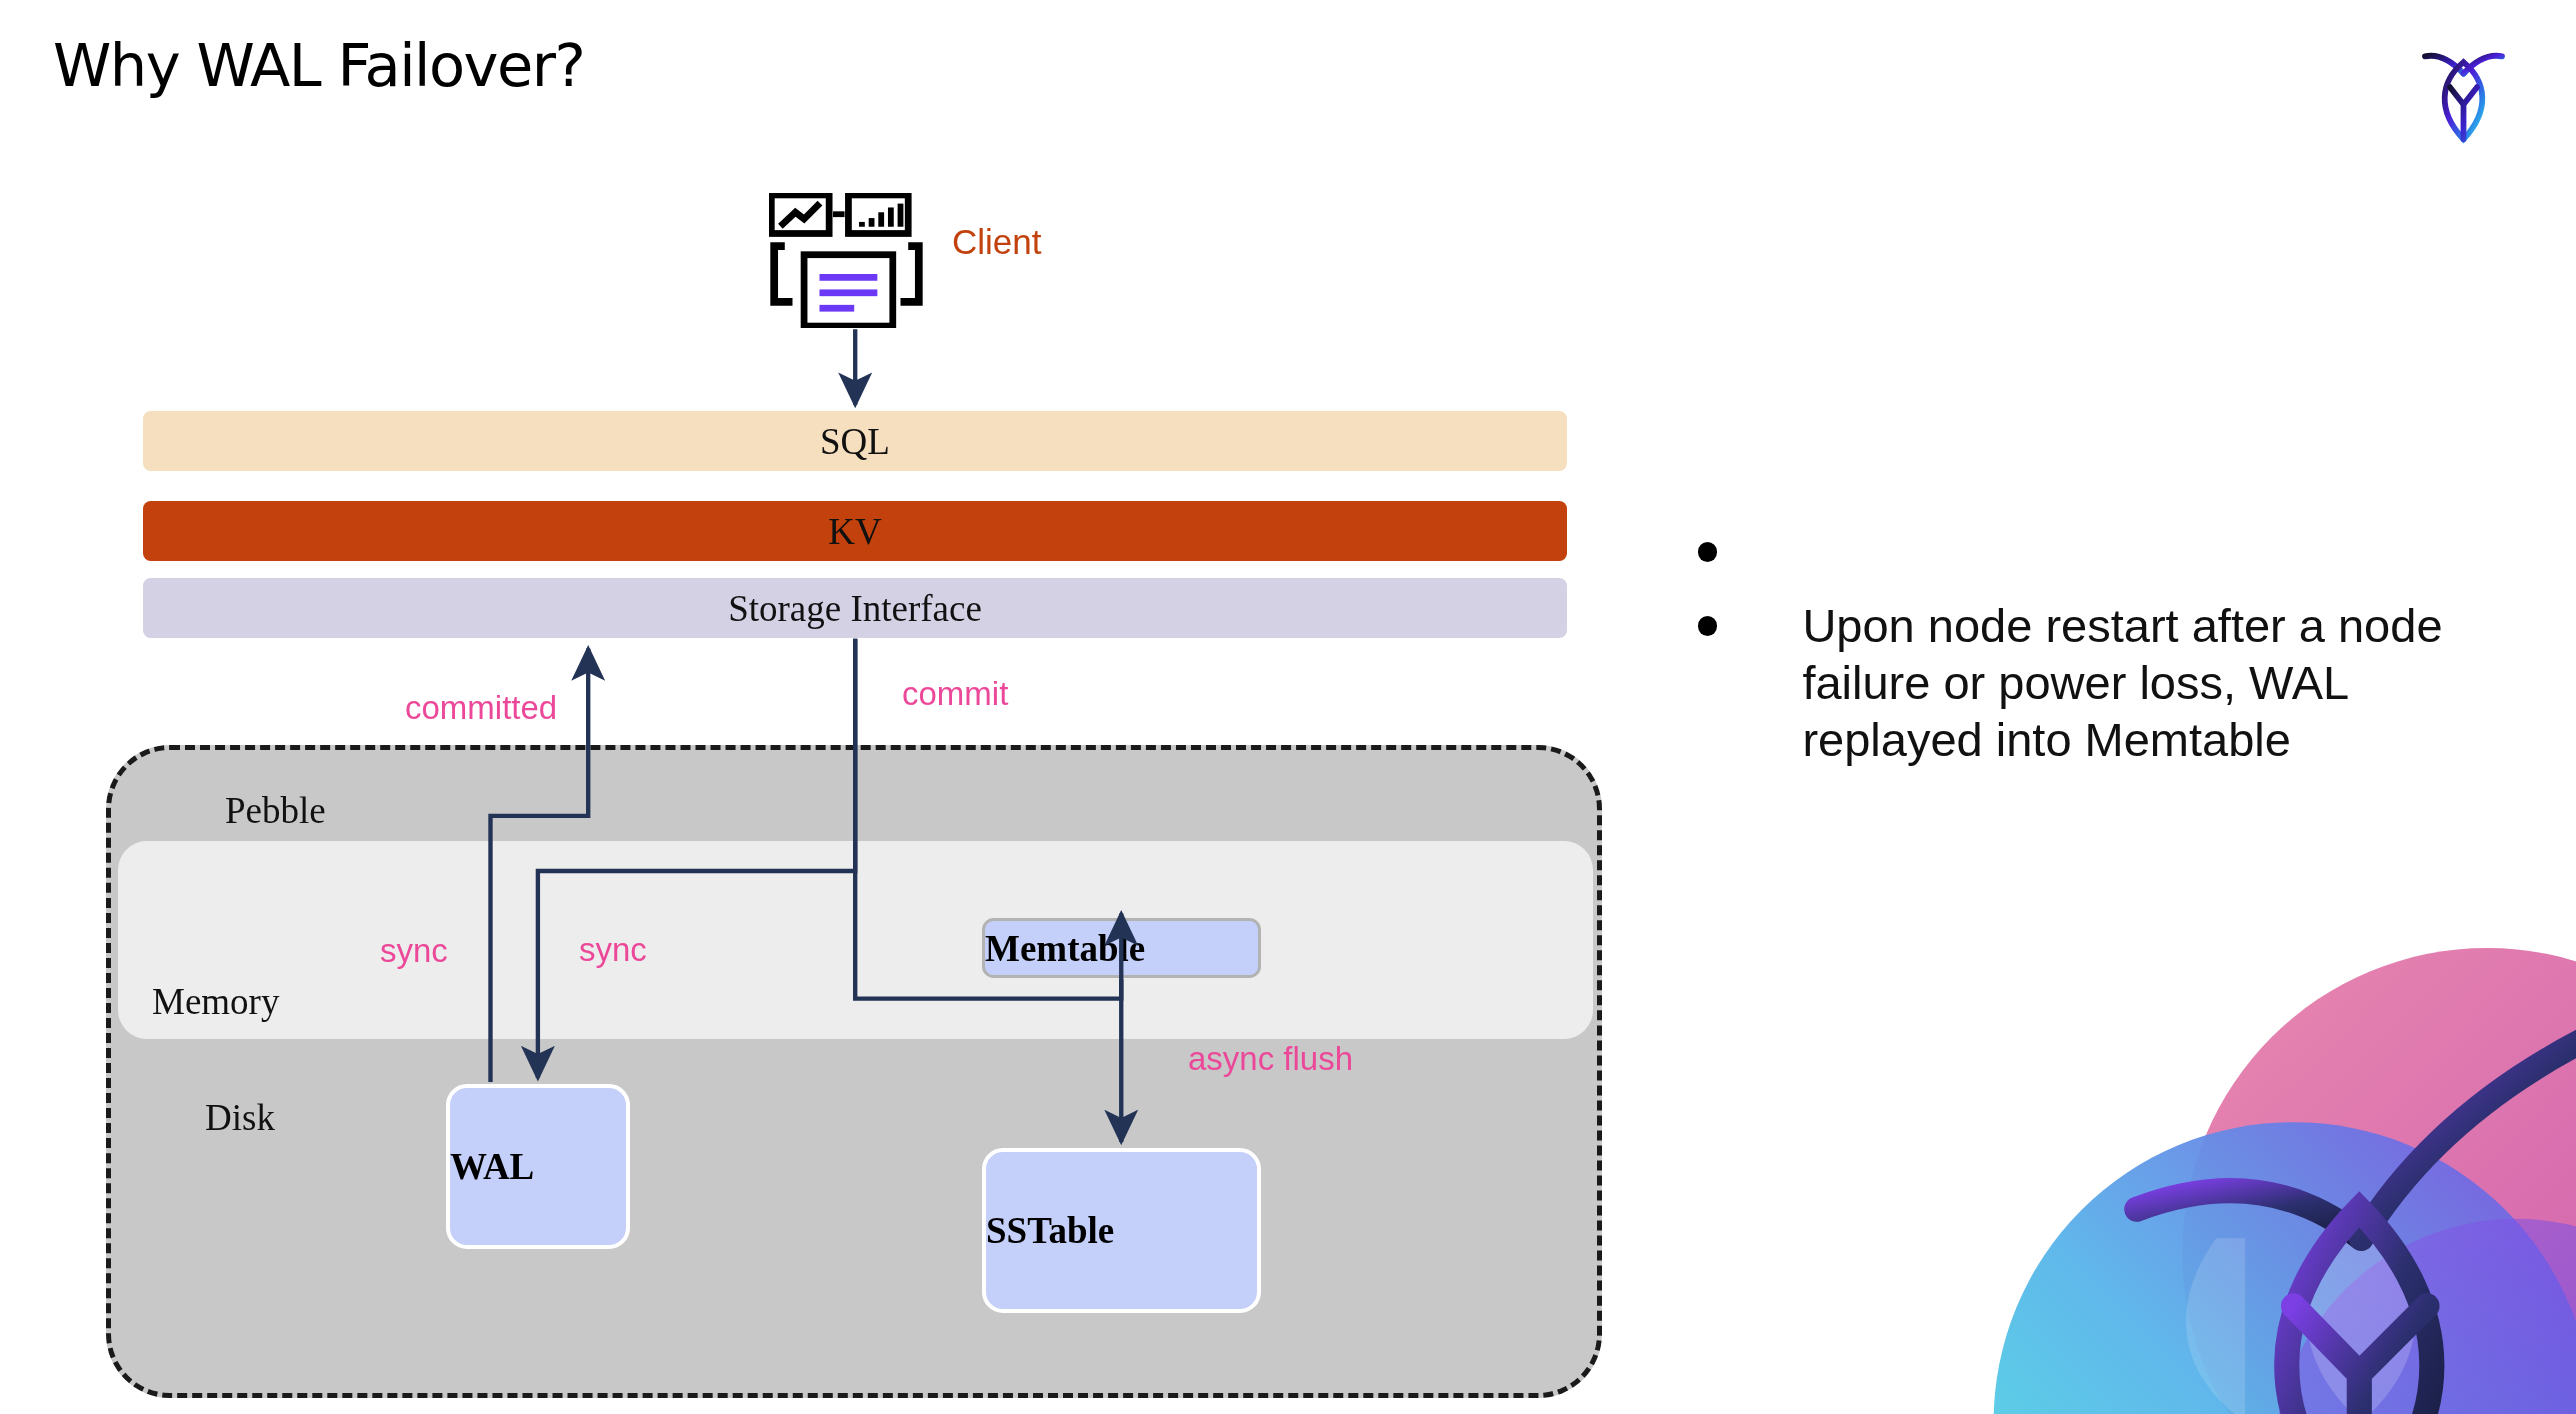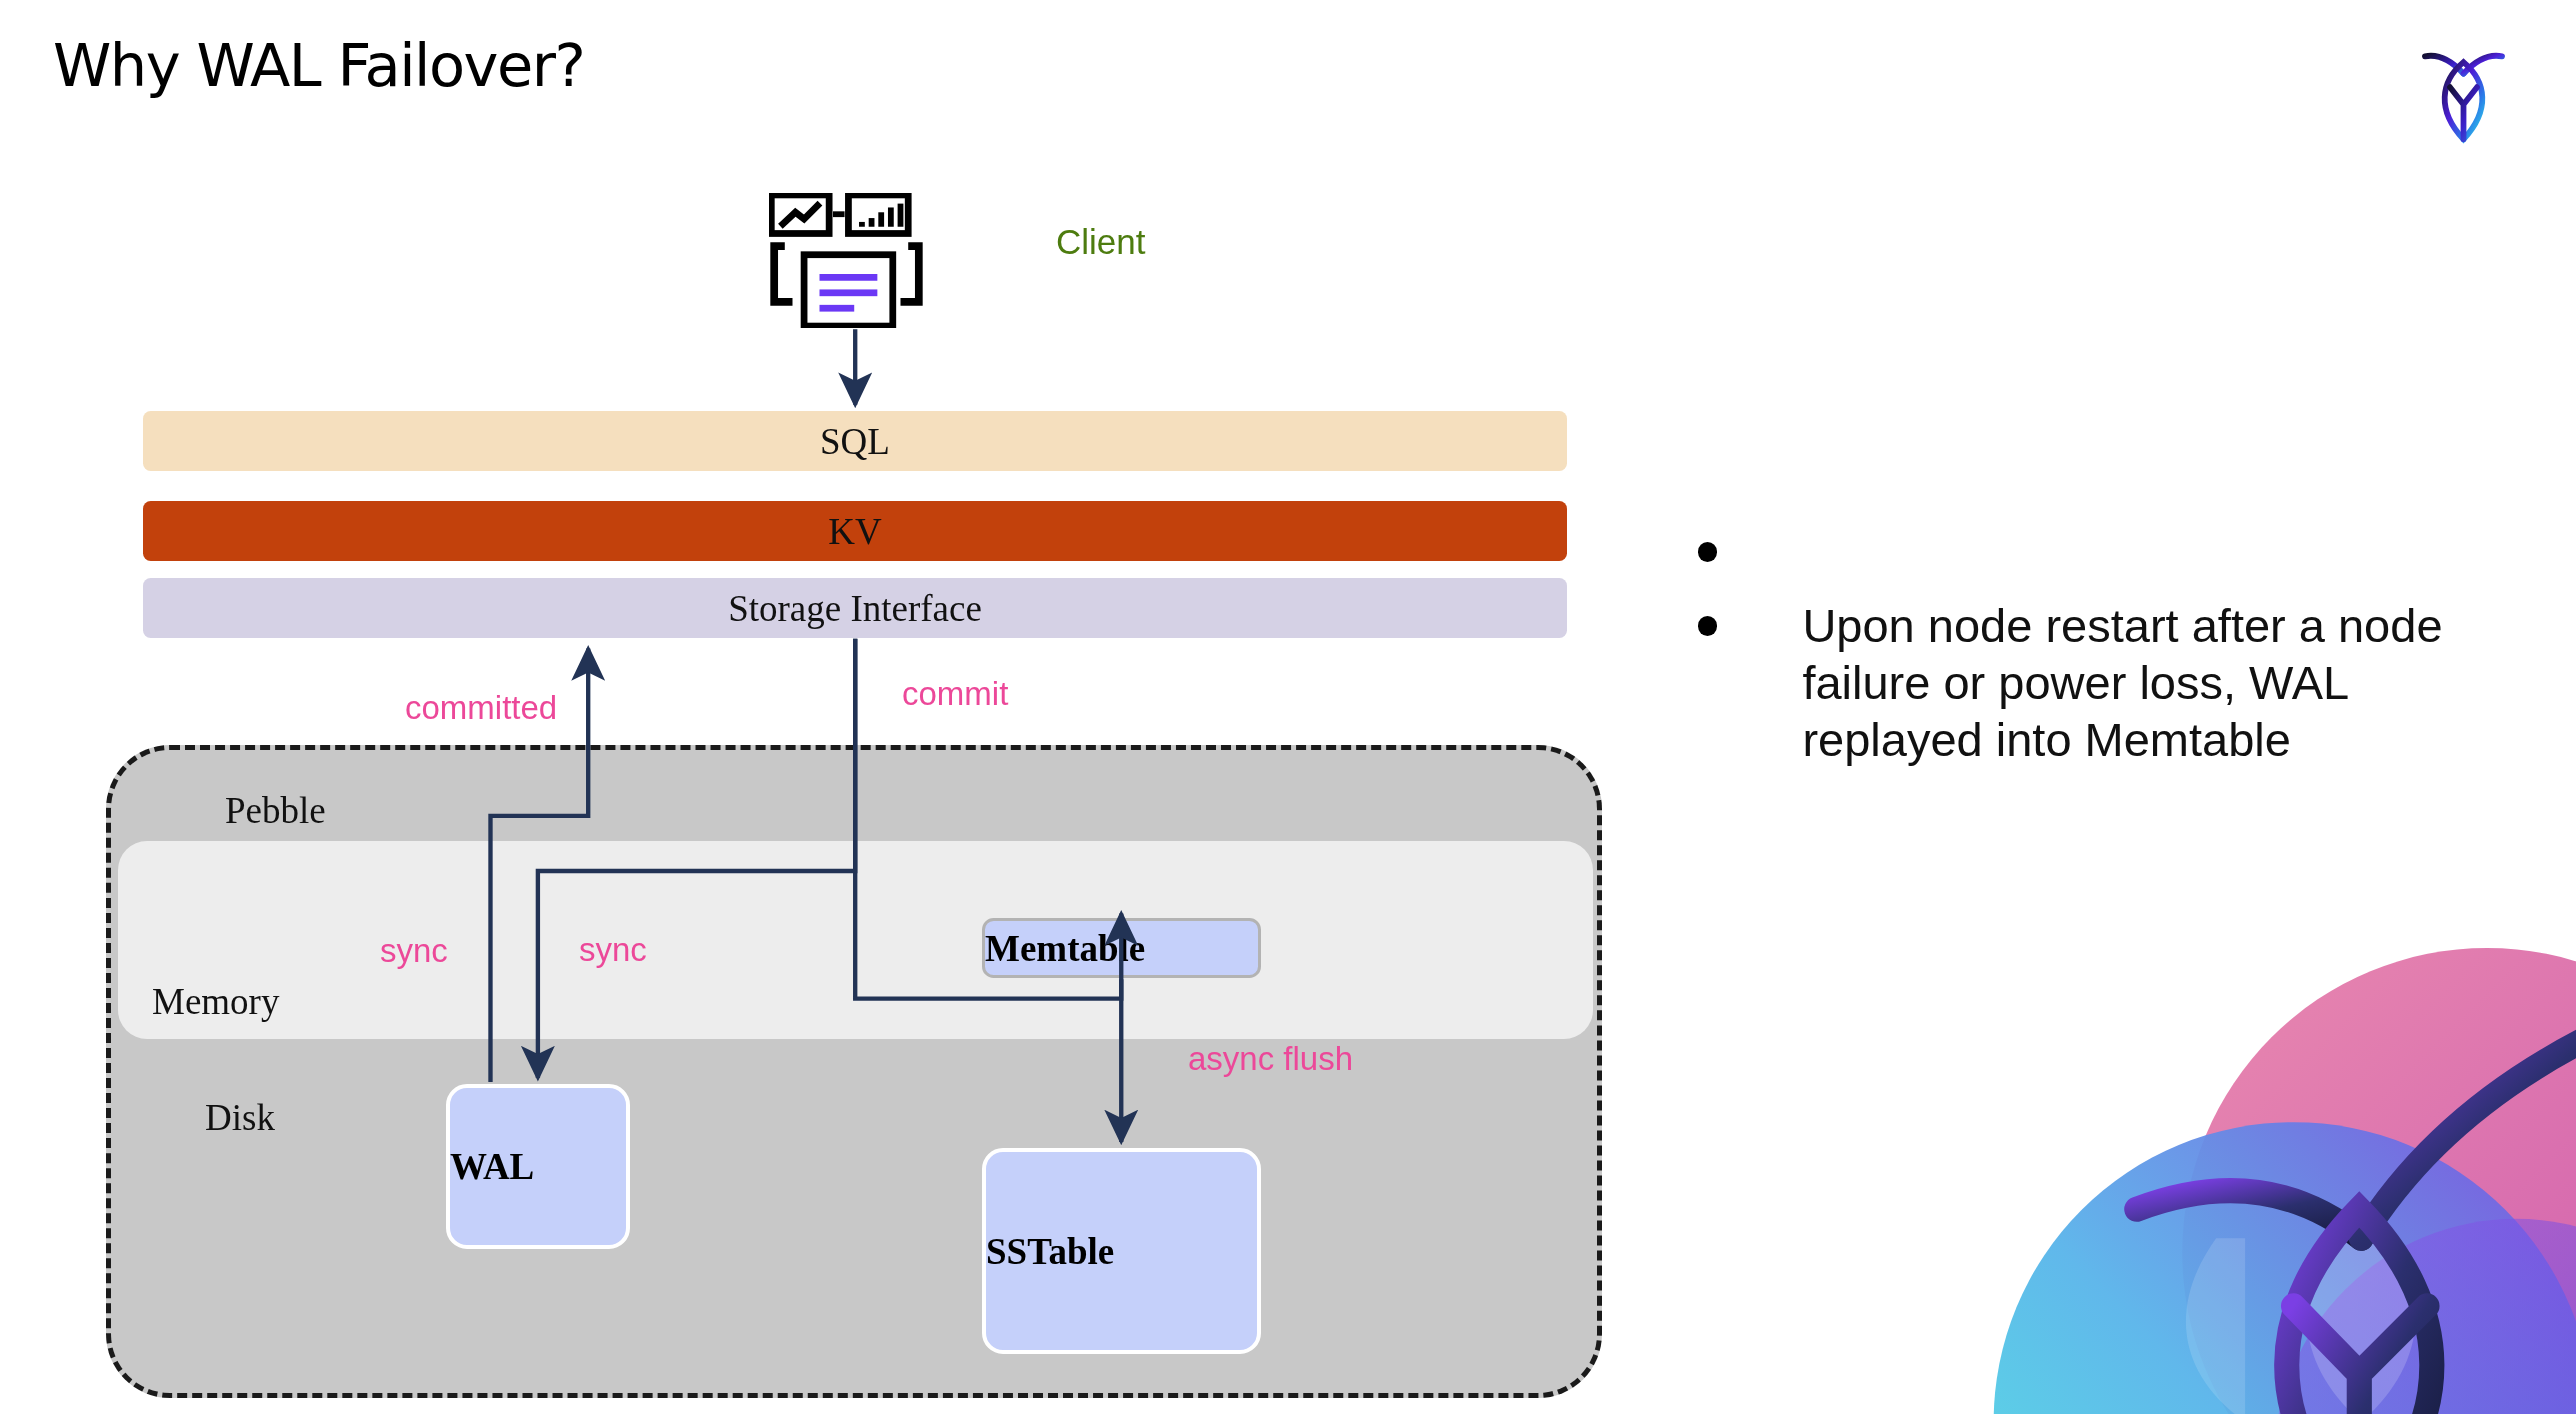--- a/index.html
+++ b/index.html
@@ -69,24 +69,24 @@
   
   #client-icon {
     position: absolute;
     left: 769px;
     top: 193px;
     width: 155px;
     height: 135px;
   }
   #client-label {
     position: absolute;
-    left: 1056px;
+    left: 952px;
     top: 222px;
     font-size: 35px;
-    color: #4d7c0f;
+    color: #c2410c;
     font-family: "Liberation Sans", sans-serif;
     white-space: nowrap;
   }
 
   
   .layer-bar {
     position: absolute;
     left: 143px;
     width: 1424px;
     height: 60px;
@@ -176,21 +176,21 @@
     top: 1084px;
     width: 184px;
     height: 165px;
     border-radius: 21px;
     border: 4.8px solid #ffffff;
   }
   #box-sstable {
     left: 982px;
     top: 1148px;
     width: 279px;
-    height: 206px;
+    height: 165px;
     border-radius: 21px;
     border: 4.8px solid #ffffff;
   }
 
   
   .edge-label {
     position: absolute;
     font-family: "Liberation Sans", sans-serif;
     font-size: 33px;
     color: #ec4899;

